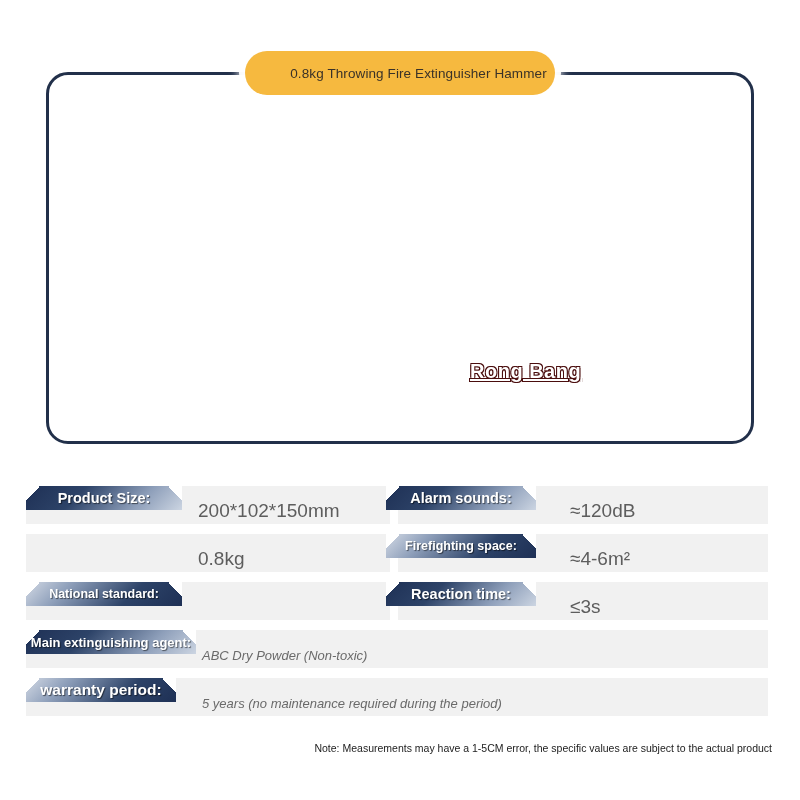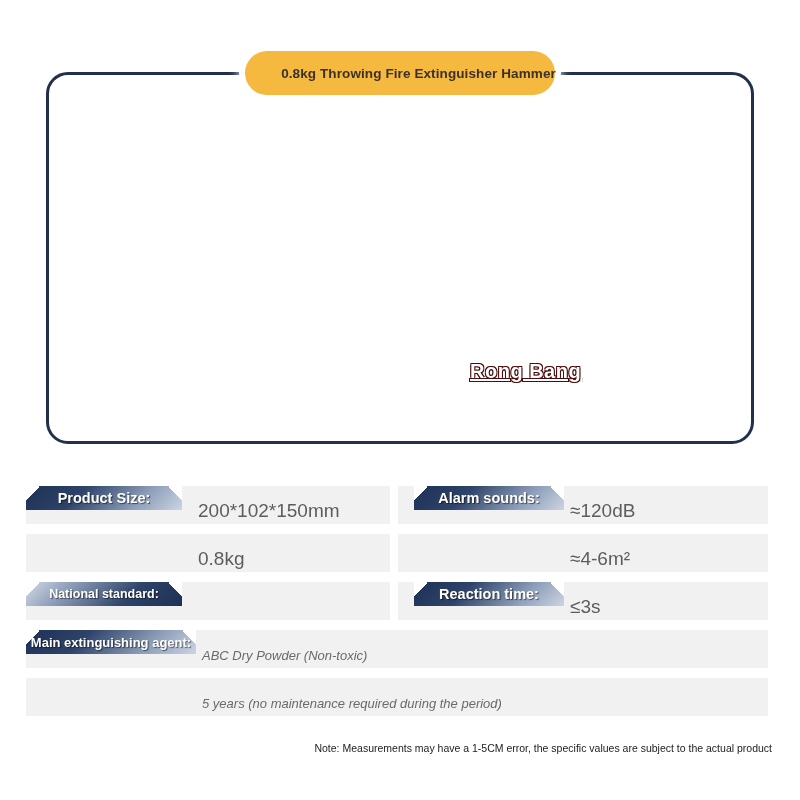--- a/index.html
+++ b/index.html
@@ -19,21 +19,21 @@
   .hero-photo{position:absolute;left:46px;top:72px;width:708px;height:372px;overflow:hidden;border-radius:22px;}
 
   .title-pill{
     position:absolute;left:245px;top:51px;width:310px;height:44px;
     border-radius:22px;background:#f6b93f;
     box-shadow:0 0 0 6px rgba(255,255,255,.95), 0 0 10px 7px rgba(255,255,255,.8);
     display:flex;align-items:center;justify-content:center;
     z-index:5;
   }
   .title-pill span{
-    font-size:13.5px;font-weight:bold;color:#3a3228;letter-spacing:.1px;
+    font-size:13.5px;font-weight:normal;color:#3a3228;letter-spacing:.1px;
     white-space:nowrap;
     padding-left:37px;
   }
 
   
   .ext{position:absolute;}
   .body-shine{
     position:absolute;inset:0;border-radius:inherit;
     background:
       linear-gradient(100deg, rgba(255,255,255,0) 8%, rgba(255,255,255,.30) 20%, rgba(255,255,255,0) 32%),
@@ -167,21 +167,21 @@
                           linear-gradient(45deg,#ffffff 0%,#ffffff 45%,transparent 46%);
               background-size:100% 50%;background-position:0 0,0 100%;background-repeat:no-repeat;}
   .tag:after{right:0;background:linear-gradient(225deg,#ffffff 0%,#ffffff 45%,transparent 46%),
                           linear-gradient(315deg,#ffffff 0%,#ffffff 45%,transparent 46%);
               background-size:100% 50%;background-position:0 0,0 100%;background-repeat:no-repeat;}
 
   .tag.a{background:linear-gradient(135deg,#1e3055 0%,#2d4368 34%,#8e9fba 72%,#ccd5e2 100%);}
   .tag.b{background:linear-gradient(315deg,#1e3055 0%,#2d4368 34%,#8e9fba 74%,#d3dae5 100%);}
 
   .tag.left{left:0;width:156px;font-size:14.5px;}
-  .tag.right{left:388px;width:150px;font-size:14.5px;text-align:right;}
+  .tag.right{left:360px;width:150px;font-size:14.5px;text-align:right;}
   .tag.full{left:0;width:170px;font-size:13px;}
   .tag.wide{left:0;width:150px;font-size:15.5px;}
 
   .tag.sm{font-size:12.5px;}
 
   .note{
     position:absolute;left:0;top:742px;width:786px;text-align:right;
     font-size:10.5px;color:#222;padding-right:14px;box-sizing:border-box;
   }
 
@@ -278,39 +278,41 @@
       <div class="tag a left">Product Size:</div>
       <div class="val left">200*102*150mm</div>
       <div class="tag a right">Alarm sounds:</div>
       <div class="val right">≈120dB</div>
     </div>
 
     <div class="srow">
       <div class="cell left"></div>
       <div class="cell right"></div>
       <div class="val left">0.8kg</div>
+      <div class="tag b right sm">Firefighting space:</div>
       <div class="val right">≈4-6m²</div>
     </div>
 
     <div class="srow">
       <div class="cell left"></div>
       <div class="cell right"></div>
       <div class="tag b left sm">National standard:</div>
       <div class="tag a right">Reaction time:</div>
       <div class="val right">≤3s</div>
     </div>
 
     <div class="srow">
       <div class="cell full"></div>
       <div class="tag a full">Main extinguishing agent:</div>
       <div class="val full">ABC Dry Powder (Non-toxic)</div>
     </div>
 
     <div class="srow">
       <div class="cell full"></div>
+      <div class="tag b wide">warranty period:</div>
       <div class="val full">5 years (no maintenance required during the period)</div>
     </div>
 
   </div>
 
   <div class="note">Note: Measurements may have a 1-5CM error, the specific values are subject to the actual product</div>
 
 </div>
 
 </body></html>

